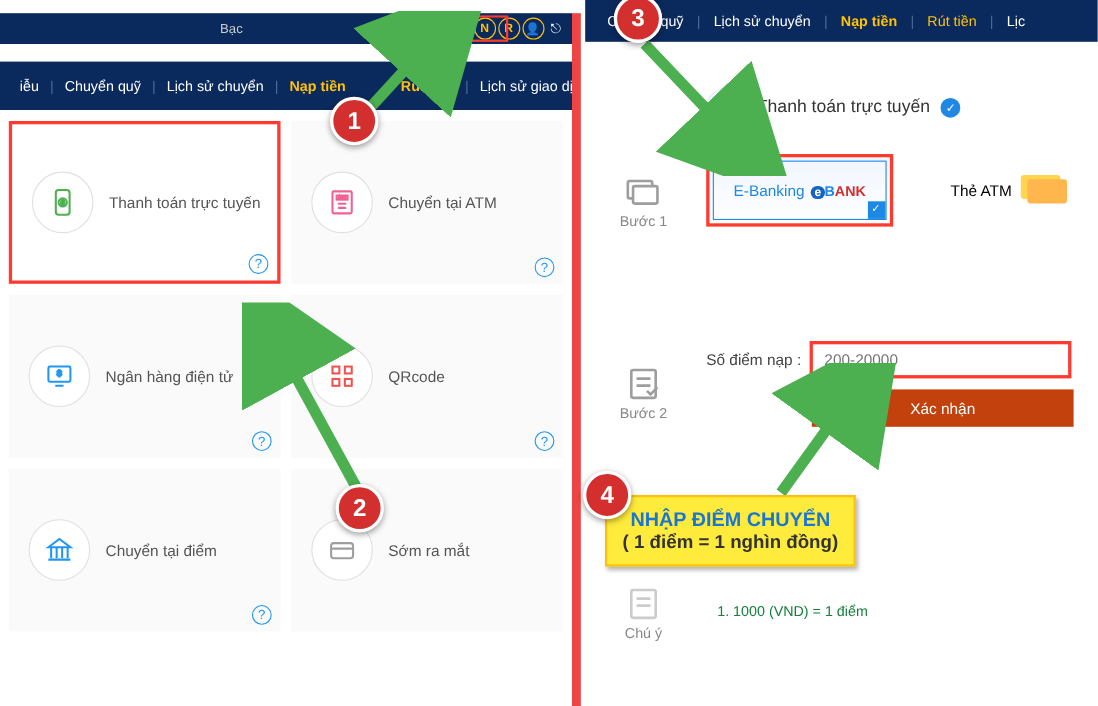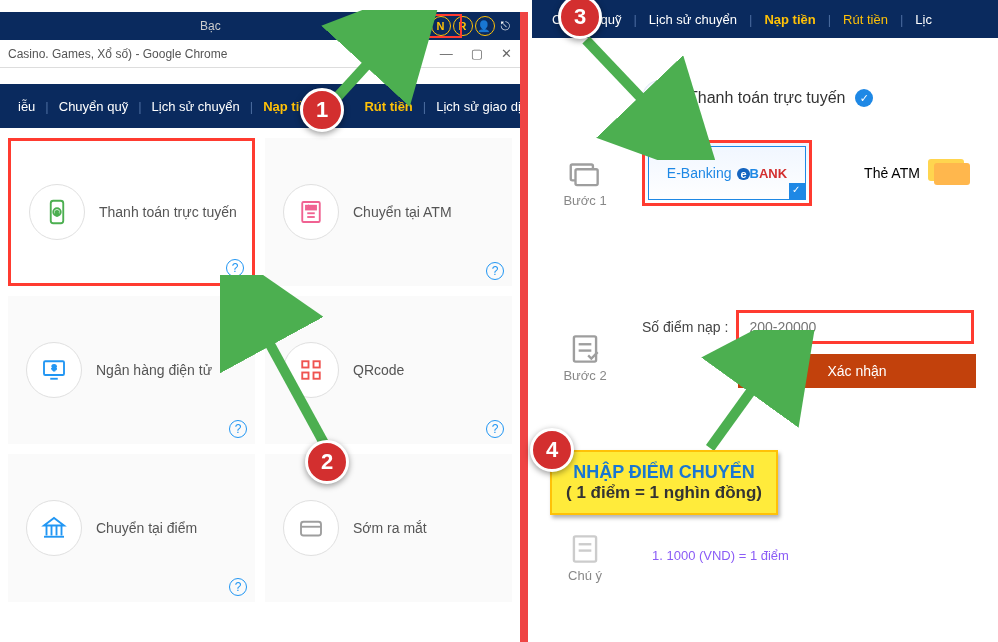--- a/index.html
+++ b/index.html
@@ -72,21 +72,21 @@
 .atm-cards .c { position: absolute; width: 36px; height: 22px; border-radius: 3px; }
 .atm-cards .c1 { background: #ffd54f; left: 0; top: 0; }
 .atm-cards .c2 { background: #ffb74d; left: 6px; top: 4px; }
 
 
 .inp-row { position: absolute; left: 110px; top: 310px; display: flex; align-items: center; gap: 8px; font-size: 14px; color: #444; }
 .inp-row input { width: 238px; height: 34px; border: 3px solid #ff3b30; padding: 0 10px; font-size: 14px; color: #000000; outline: none; }
 .btn-confirm { position: absolute; left: 206px; top: 354px; width: 238px; height: 34px; background: #c2410c; color: #fff; font-size: 14px; border: none; display: flex; align-items: center; justify-content: center; }
 
 
-.note-line { position: absolute; left: 120px; top: 548px; font-size: 13px; color: #8b5cf6; }
+.note-line { position: absolute; left: 120px; top: 548px; font-size: 13px; color: #15803d; }
 
 
 .anno-circle { position: absolute; width: 44px; height: 44px; background: #d32f2f; border: 3px solid #fff; border-radius: 50%; color: #fff; font-size: 22px; font-weight: bold; display: flex; align-items: center; justify-content: center; box-shadow: 0 2px 6px rgba(0,0,0,0.4); z-index: 50; }
 .anno-box { position: absolute; background: #ffeb3b; border: 2px solid #ffc107; padding: 10px 14px; font-size: 18px; font-weight: bold; color: #1976d2; z-index: 40; box-shadow: 2px 3px 4px rgba(0,0,0,0.3); }
 .anno-box .line2 { color: #333; font-weight: bold; font-size: 17px; }
 
 .arrow { position: absolute; z-index: 30; pointer-events: none; }
 
 
 .hl-n { position: absolute; top: 2px; right: 58px; width: 48px; height: 24px; border: 2.5px solid #ff3b30; z-index: 20; }
@@ -102,28 +102,20 @@
       <span class="mail-ico">✉<span class="dot">0</span></span>
       <span class="circ c">C</span>
       <span class="circ n">N</span>
       <span class="circ r">R</span>
       <span class="circ u">👤</span>
       <span style="color:#fff;margin-left:4px;">⎋</span>
     </div>
     <div class="hl-n"></div>
   </div>
 
-  <div class="wtitle">
-    <span>Casino. Games, Xổ số) - Google Chrome</span>
-    <div class="wbtns">
-      <span>—</span>
-      <span>▢</span>
-      <span>✕</span>
-    </div>
-  </div>
 
   <div style="height:16px;background:#fff;"></div>
 
   <div class="navbar">
     <span class="item">iễu</span>
       <span class="sep">|</span>
     <span class="item">Chuyển quỹ</span>
       <span class="sep">|</span>
     <span class="item">Lịch sử chuyển</span>
       <span class="sep">|</span>

